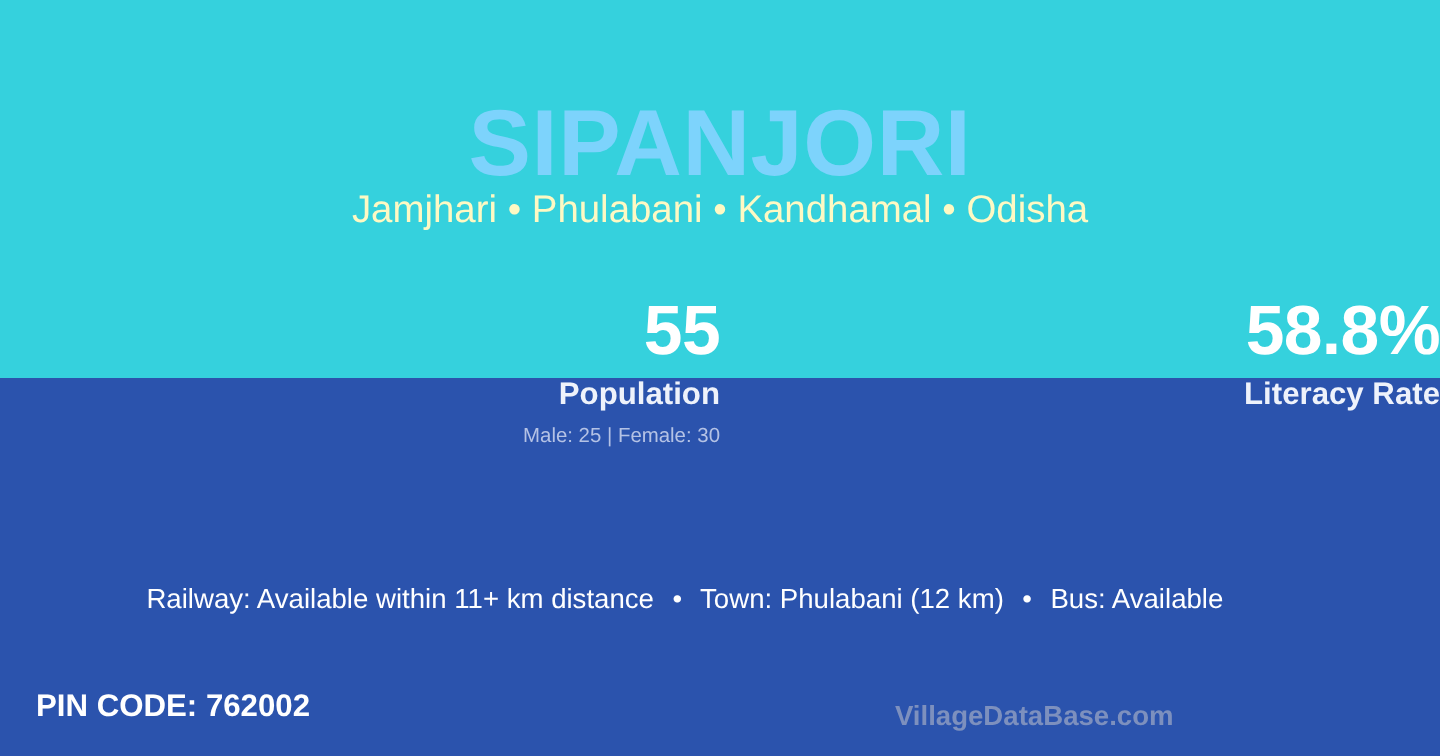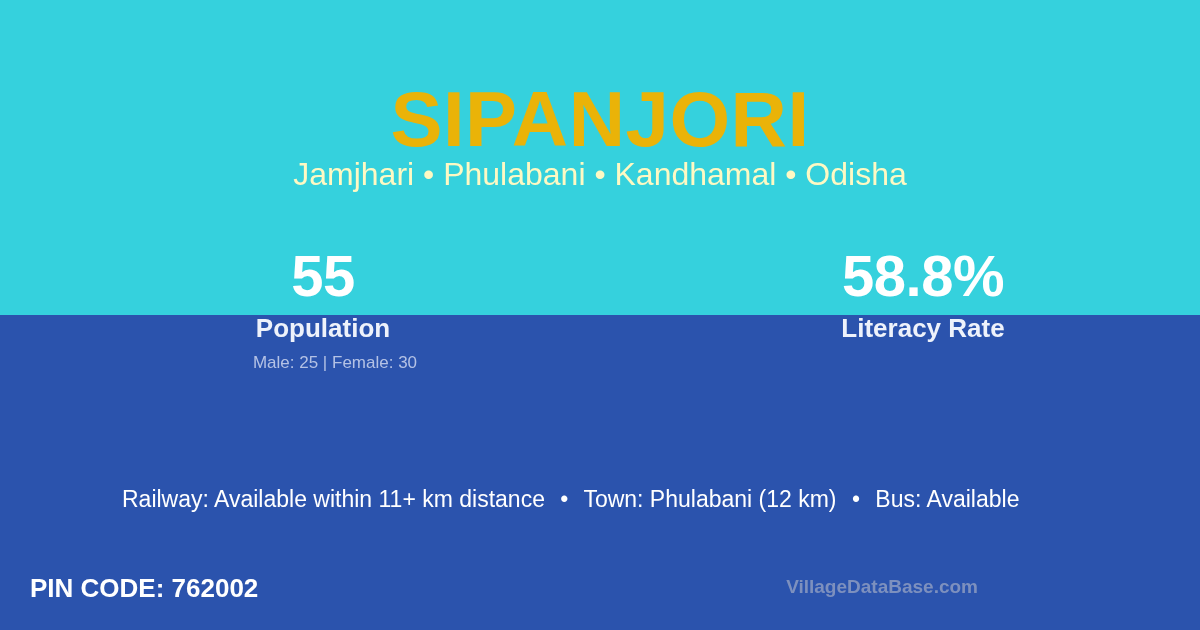--- a/index.html
+++ b/index.html
@@ -40,21 +40,21 @@
     left: 0;
     top: 0;
     width: 1200px;
     text-align: center;
   }
 
   .village-title {
     margin-top: 80px;
     font-size: 78px;
     font-weight: bold;
-    color: #eab308;
+    color: #7dd3fc;
     letter-spacing: 0.5px;
     line-height: 1;
   }
 
   .village-subtitle {
     font-size: 32px;
     font-weight: normal;
     color: #fef9c3;
     line-height: 1;
   }
@@ -63,21 +63,21 @@
   .stats {
     position: absolute;
     left: 0;
     top: 246px;
     width: 1200px;
     display: flex;
   }
 
   .stat {
     flex: 1 1 0;
-    text-align: center;
+    text-align: right;
     margin-left: 46px;
   }
 
   .stat-value {
     font-size: 58px;
     font-weight: bold;
     color: #ffffff;
     line-height: 1.03;
     letter-spacing: -0.5px;
   }
@@ -131,22 +131,22 @@
     top: 0;
     font-size: 26px;
     font-weight: bold;
     color: #ffffff;
     line-height: 1.3;
   }
 
   .brand {
     position: absolute;
     right: 30px;
-    top: 3px;
-    font-size: 19px;
+    top: 10px;
+    font-size: 23px;
     font-weight: bold;
     color: #7d90be;
     line-height: 1.3;
   }
 </style>
 </head>
 <body>
 
 <div class="card">
 

